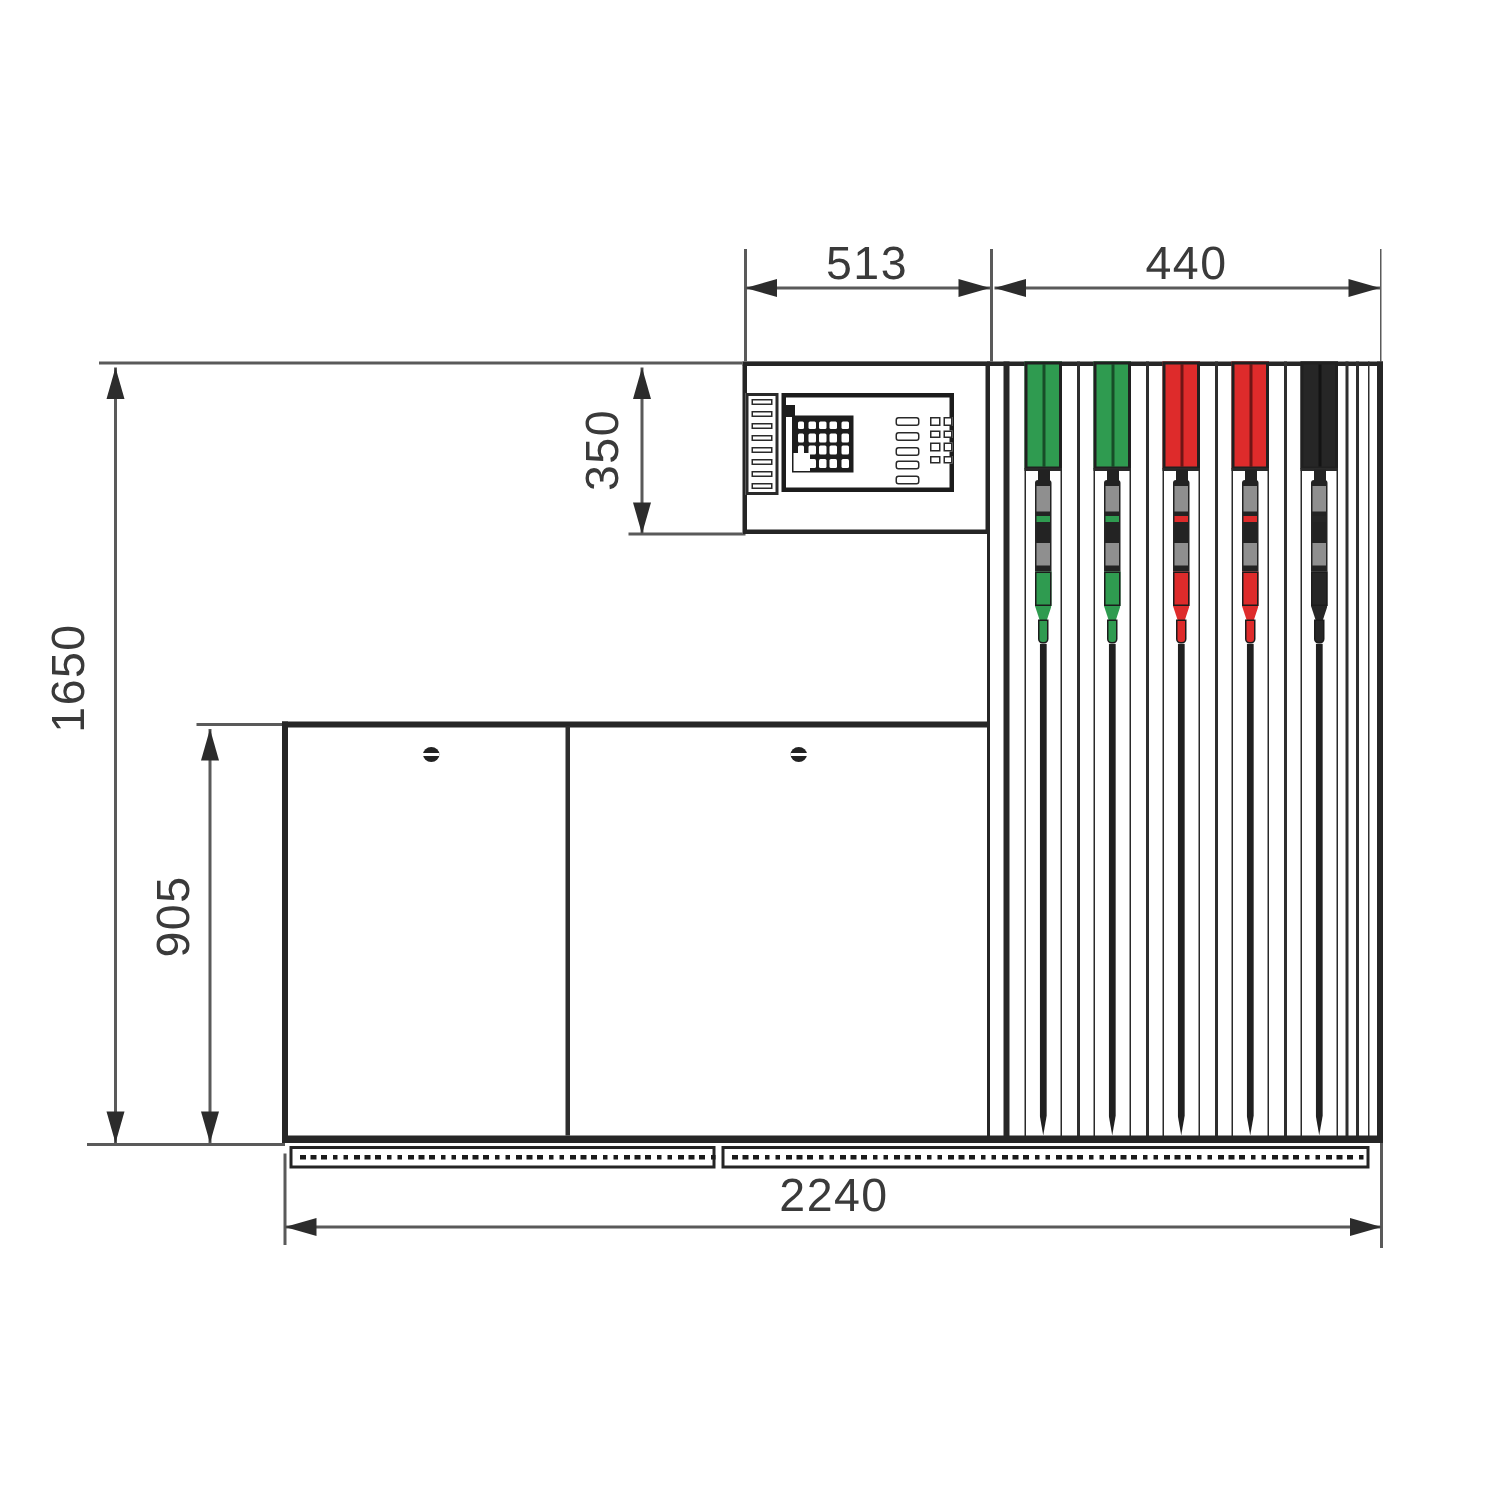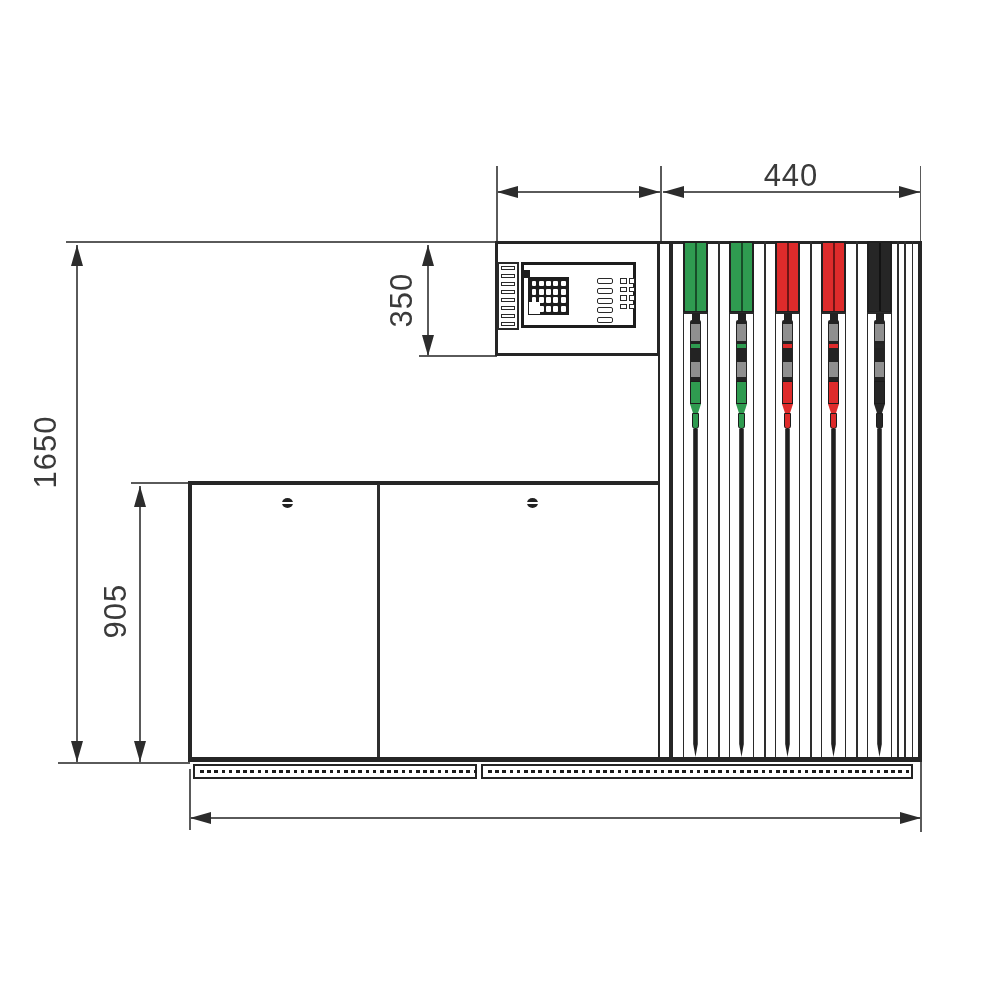--- a/index.html
+++ b/index.html
@@ -74,32 +74,34 @@
   <div class="dim" style="left:427.2px;top:245px;width:1.6px;height:111px;"></div>
   <div class="arr up" style="left:421.5px;top:245px;"></div>
   <div class="arr down" style="left:421.5px;top:335px;"></div>
   <div class="dim-label v" style="left:342px;top:282px;">350</div>
 
   <div class="dim" style="left:496px;top:166px;width:1.6px;height:75px;"></div>
   <div class="dim" style="left:660px;top:166px;width:1.6px;height:75px;"></div>
   <div class="dim" style="left:497px;top:191px;width:164px;height:1.6px;"></div>
   <div class="arr left" style="left:497px;top:185.5px;"></div>
   <div class="arr right" style="left:639px;top:185.5px;"></div>
+  <div class="dim-label" style="left:518px;top:158px;">513</div>
 
   <div class="dim" style="left:919.5px;top:166px;width:1.6px;height:75px;"></div>
   <div class="dim" style="left:663px;top:191px;width:257px;height:1.6px;"></div>
   <div class="arr left" style="left:663px;top:185.5px;"></div>
   <div class="arr right" style="left:899px;top:185.5px;"></div>
   <div class="dim-label" style="left:731px;top:158px;">440</div>
 
   <div class="dim" style="left:189px;top:769px;width:1.6px;height:61px;"></div>
   <div class="dim" style="left:920.4px;top:762px;width:1.6px;height:70px;"></div>
   <div class="dim" style="left:190px;top:817px;width:731px;height:1.6px;"></div>
   <div class="arr left" style="left:190px;top:811.5px;"></div>
   <div class="arr right" style="left:900px;top:811.5px;"></div>
+  <div class="dim-label" style="left:496px;top:779px;">2240</div>
 
   <div class="ln" style="left:495px;top:241px;width:427px;height:3px;"></div>
 
   <div class="head-box"></div>
   <div class="left-strip" id="leftStrip">
       <div class="strip-slot"></div>
       <div class="strip-slot"></div>
       <div class="strip-slot"></div>
       <div class="strip-slot"></div>
       <div class="strip-slot"></div>

